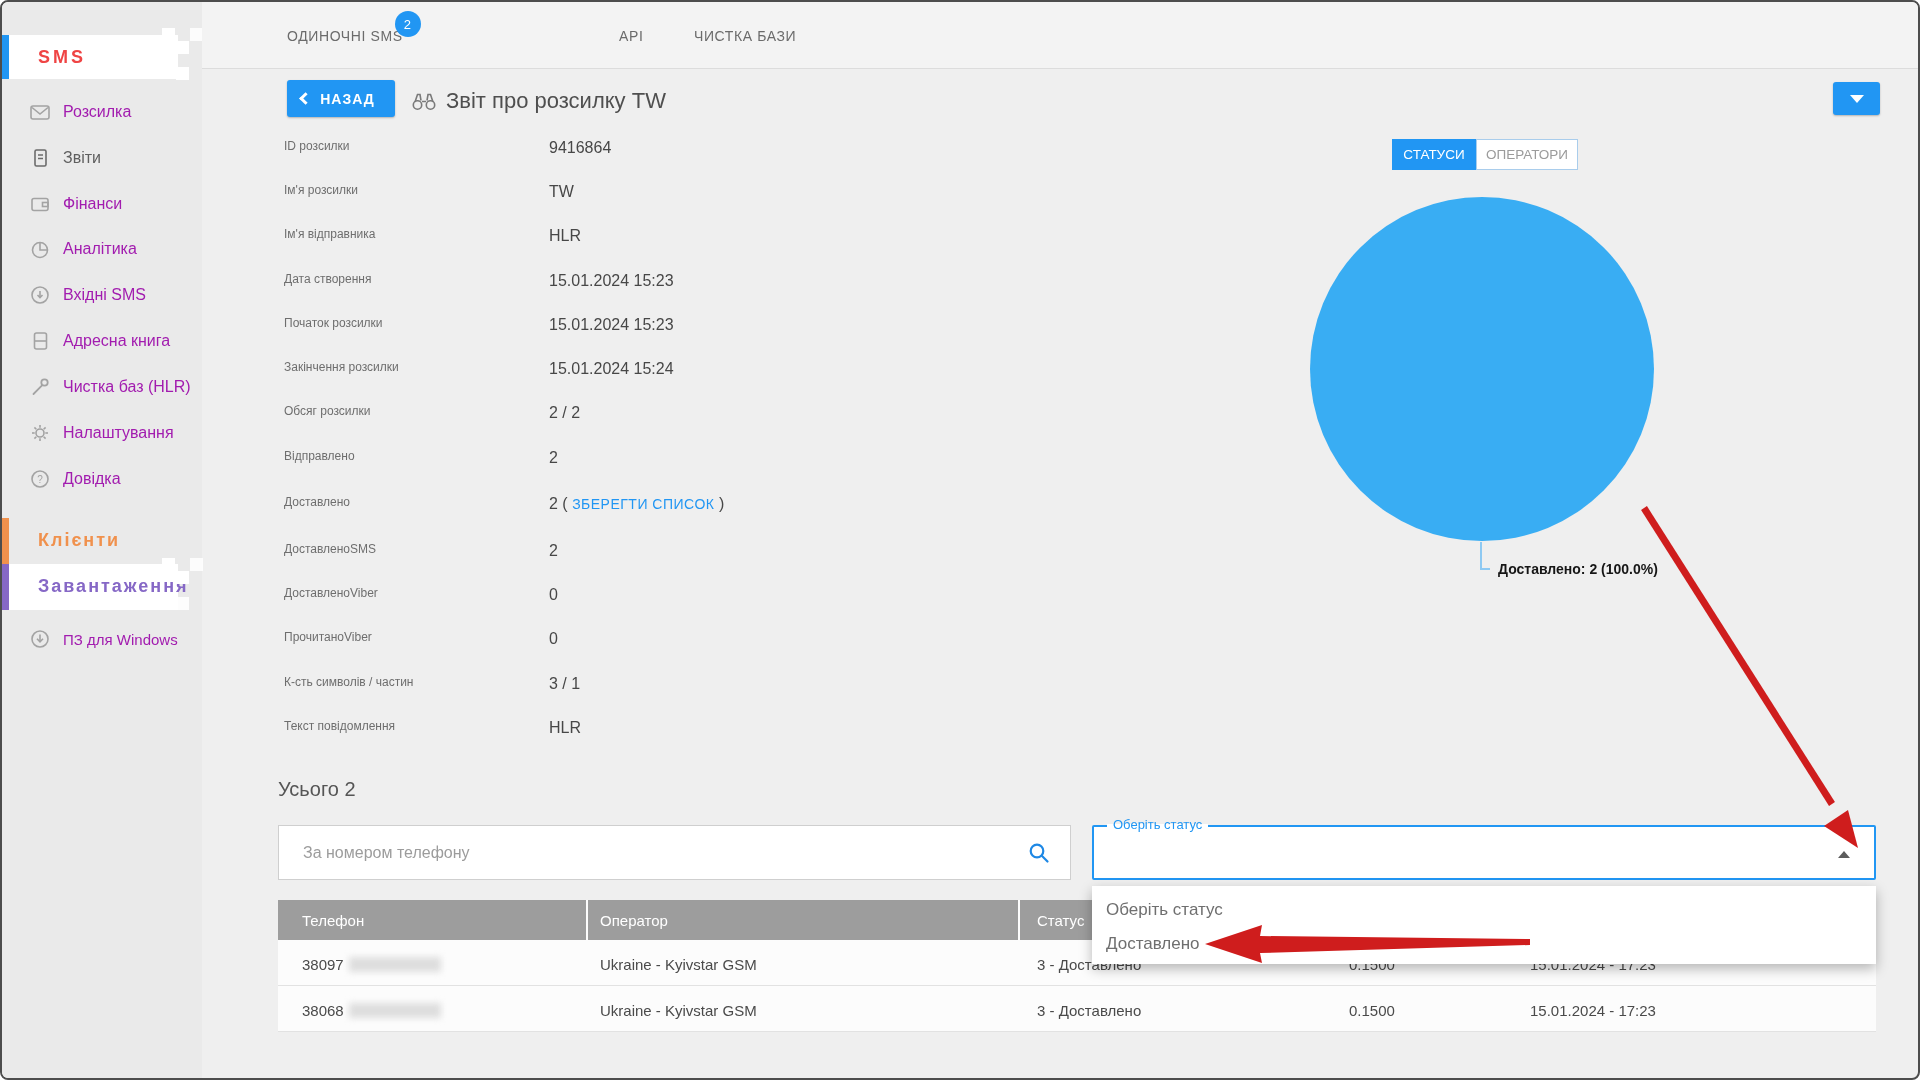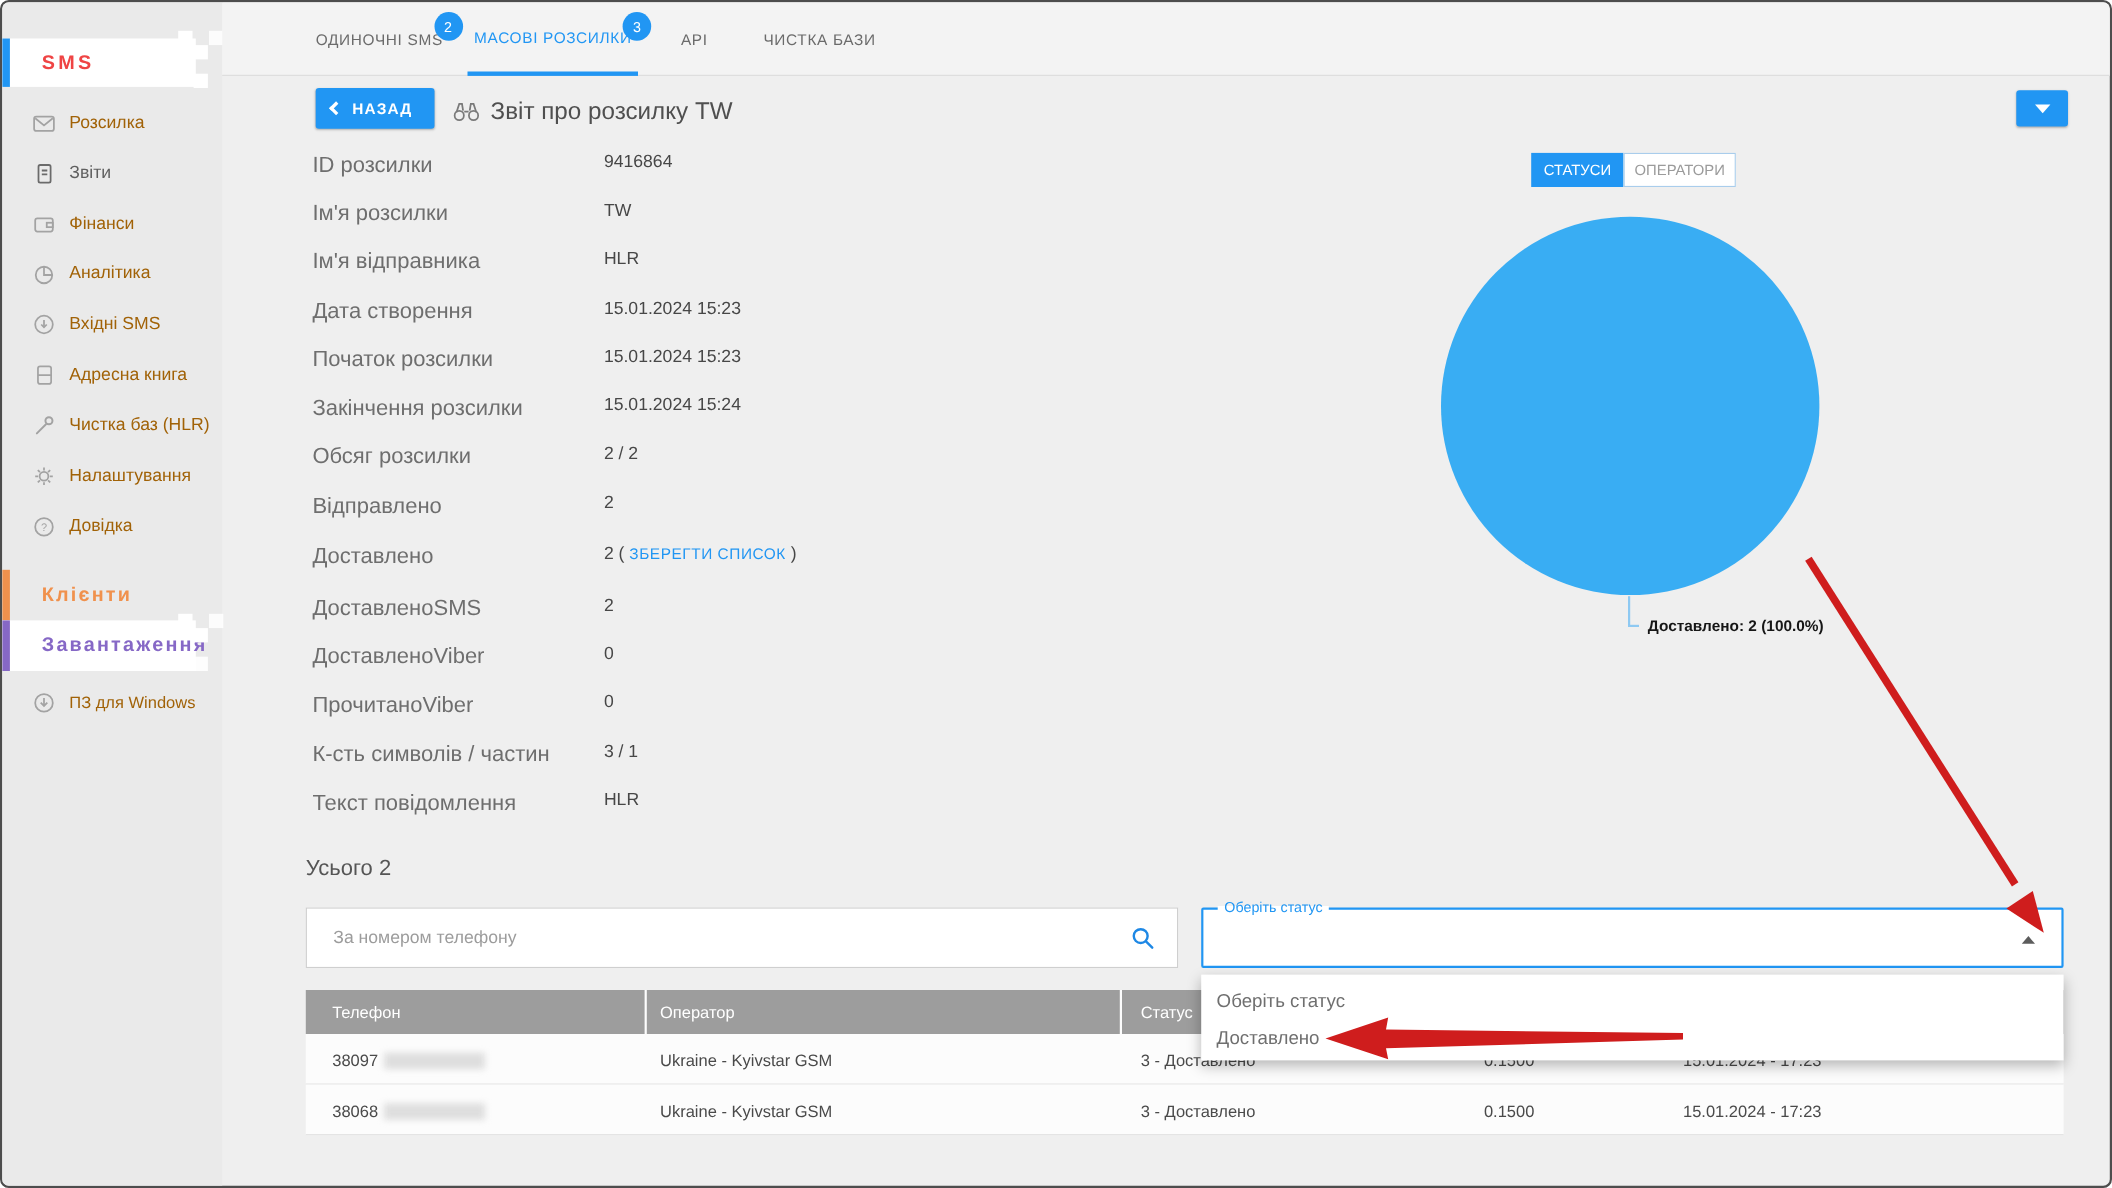--- a/index.html
+++ b/index.html
@@ -10,21 +10,21 @@
 
   
   .sidebar { left:0; top:0; width:200px; height:100%; background:#eaeaea; }
   .side-block { position:absolute; left:0; width:176px; background:#ffffff; }
   .side-bar-accent { position:absolute; left:0; top:0; width:7px; height:100%; }
   .side-block .lbl { position:absolute; left:36px; top:0; bottom:0; display:flex; align-items:center;
                      font-size:18px; letter-spacing:3px; font-weight:bold; }
   .pix { position:absolute; width:13px; height:13px; background:#ffffff; }
   .nav-item { position:absolute; left:0; width:200px; height:30px; display:flex; align-items:center; cursor:pointer; }
   .nav-item .ic { position:absolute; left:27px; width:22px; height:22px; }
-  .nav-item .tx { position:absolute; left:61px; font-size:16px; color:#a16207; white-space:nowrap; }
+  .nav-item .tx { position:absolute; left:61px; font-size:16px; color:#a21caf; white-space:nowrap; }
   .nav-item.current .tx { color:#5f5f5f; }
   .sec-label { position:absolute; left:36px; font-size:18px; letter-spacing:2px; font-weight:bold; }
 
   
   .tabbar { left:200px; top:0; width:1718px; height:67px; background:#f3f3f3; border-bottom:1px solid #dcdcdc; }
   .tab { position:absolute; top:0; height:67px; display:flex; align-items:center; padding:0 6px;
          font-size:14px; letter-spacing:.6px; color:#6b6b6b; cursor:pointer; }
   .tab.active { color:#2196f3; border-bottom:4px solid #2196f3; }
   .badge { position:absolute; top:9px; right:-12px; width:26px; height:26px; border-radius:50%;
            background:#2196f3; color:#fff; font-size:13px; display:flex; align-items:center; justify-content:center; }
@@ -36,21 +36,21 @@
   .back-btn .chev { width:9px; height:9px; border-left:3px solid #fff; border-bottom:3px solid #fff;
                     transform:rotate(45deg); margin-left:-6px; }
   .back-btn .tx { color:#fff; font-size:14px; font-weight:bold; letter-spacing:1px; }
   .page-title { left:444px; top:86px; font-size:22px; color:#4f4f4f; }
   .mini-btn { left:1831px; top:80px; width:47px; height:33px; background:#2196f3; border-radius:3px;
               display:flex; align-items:center; justify-content:center; cursor:pointer; box-shadow:0 1px 2px rgba(0,0,0,.25); }
   .tri-down-w { width:0; height:0; border-left:7px solid transparent; border-right:7px solid transparent; border-top:8px solid #fff; }
 
   
   .drow { position:absolute; left:282px; width:820px; height:22px; }
-  .drow .dl { position:absolute; left:0; font-size:20px; color:#6e6e6e; white-space:nowrap; }
+  .drow .dl { position:absolute; left:0; font-size:12px; color:#6e6e6e; white-space:nowrap; }
   .drow .dv { position:absolute; left:265px; font-size:16px; color:#474747; white-space:nowrap; }
   .savelist { color:#2196f3; font-size:14px; letter-spacing:.5px; cursor:pointer; }
 
   
   .seg-on { left:1390px; top:137px; width:84px; height:31px; background:#2196f3; color:#fff;
             font-size:13.5px; display:flex; align-items:center; justify-content:center; cursor:pointer; }
   .seg-off { left:1474px; top:137px; width:102px; height:31px; background:#fff; color:#9b9b9b;
              border:1px solid #a9cdec; font-size:13.5px; display:flex; align-items:center; justify-content:center; cursor:pointer; }
   .pie { left:1308px; top:195px; width:344px; height:344px; border-radius:50%; background:#39adf3; cursor:pointer; }
   .callout-v { left:1478px; top:540px; width:2px; height:28px; background:#8ec9f2; }
@@ -194,24 +194,20 @@
         </svg>
       <span class="tx" style="font-size:15px;">ПЗ для Windows</span>
     </div>
   </aside>
 
   <div class="abs tabbar">
     <div class="tab" style="left:79px;">
       <span>ОДИНОЧНІ SMS</span>
       <span class="badge">2</span>
     </div>
-    <div class="tab active" style="left:223px;">
-      <span>МАСОВІ РОЗСИЛКИ</span>
-      <span class="badge">3</span>
-    </div>
     <div class="tab" style="left:411px;">
       <span>API</span>
     </div>
     <div class="tab" style="left:486px;">
       <span>ЧИСТКА БАЗИ</span>
     </div>
   </div>
 
   <div class="abs back-btn">
     <span class="chev"></span>

